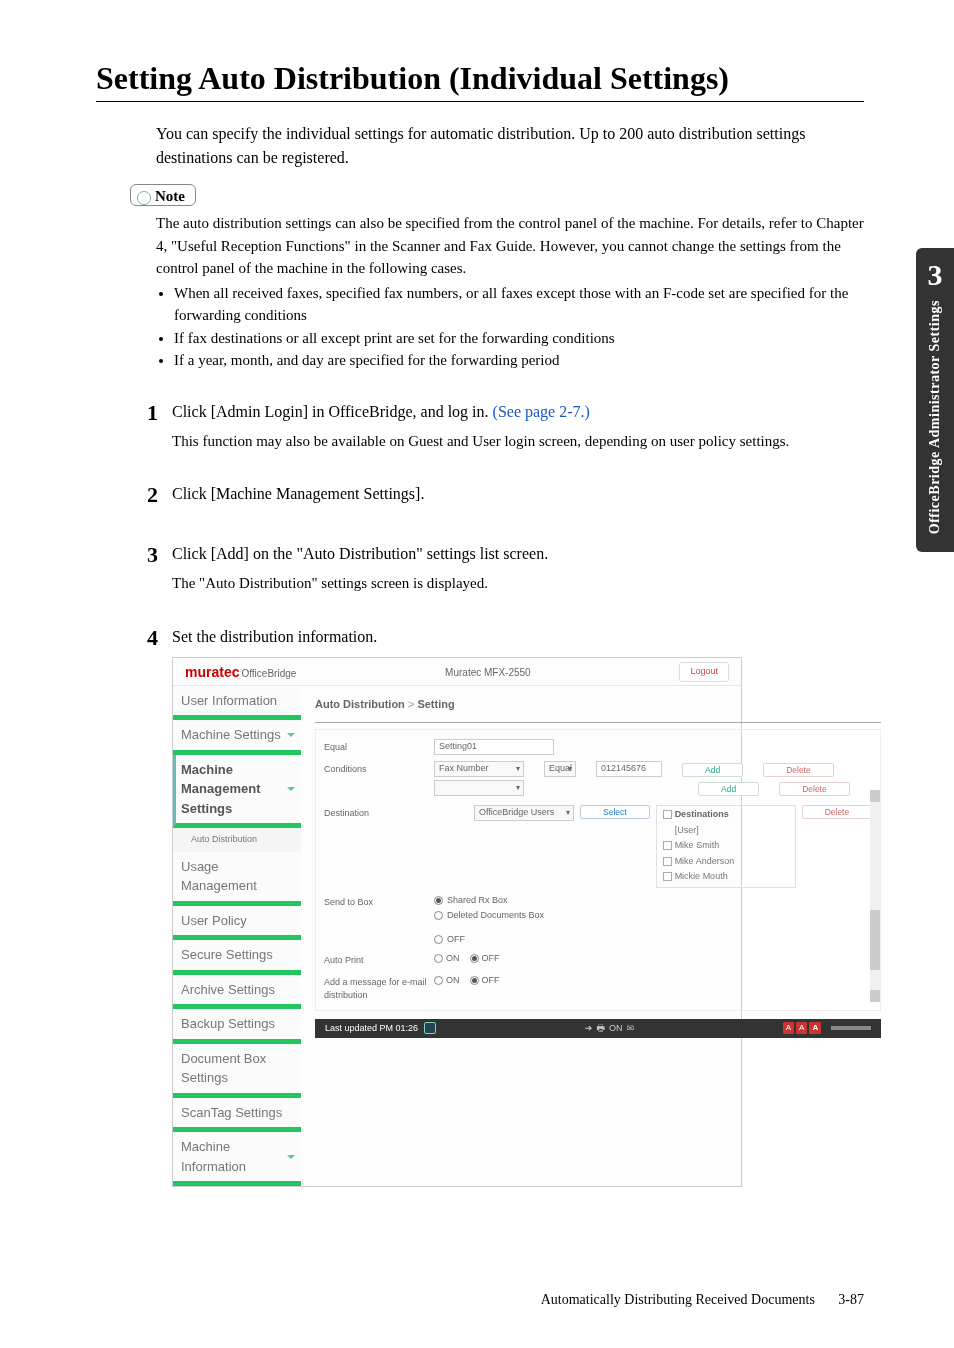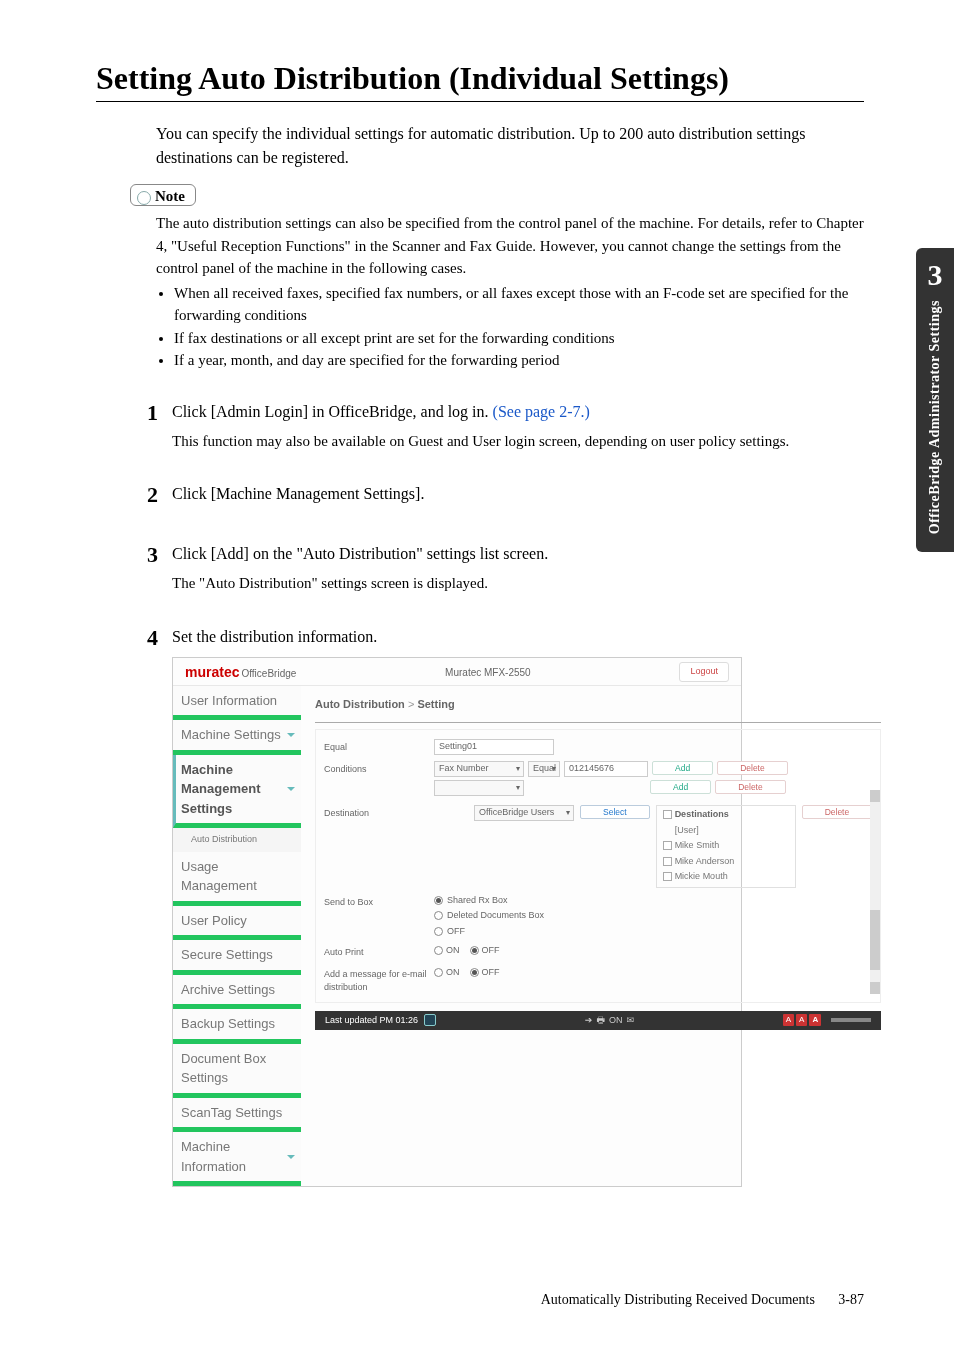--- a/index.html
+++ b/index.html
@@ -277,21 +277,21 @@
     width: 9px; height: 9px; border: 1px solid #aaa; display: inline-block; background: #fff;
   }
   .radio {
     width: 9px; height: 9px; border: 1px solid #888; border-radius: 50%;
     display: inline-block; background: #fff; position: relative; vertical-align: middle;
   }
   .radio.sel::after {
     content: ""; position: absolute; width: 5px; height: 5px; background: #555;
     border-radius: 50%; top: 1px; left: 1px;
   }
-  .cond-row { display: flex; align-items: flex-start; gap: 4px; margin-bottom: 3px; }
+  .cond-row { display: flex; align-items: flex-end; gap: 20px; margin-bottom: 3px; }
   .ss-scrollbar {
     position: absolute; right: 0; top: 60px; bottom: 8px; width: 10px;
     background: #f0f0f0;
   }
   .ss-scroll-thumb {
     position: absolute; top: 0; height: 12px; left: 0; right: 0; background: #ccc;
   }
   .ss-scroll-thumb.mid {
     top: 120px; height: 60px;
   }
@@ -435,21 +435,21 @@
                     <span class="ss-input" style="width:120px;">Setting01</span>
                   </div>
                 </div>
 
                 <div class="ss-row">
                   <div class="ss-label">Conditions</div>
                   <div class="ss-value">
                     <div class="cond-row">
                       <span class="ss-select" style="width:90px;">Fax Number</span>
                       <span class="ss-select" style="width:32px;">Equal</span>
-                      <span class="ss-input" style="width:84px;">012145676</span>
+                      <span class="ss-input" style="width:66px;">012145676</span>
                       <span class="tiny-btn">Add</span>
                       <span class="tiny-btn del">Delete</span>
                     </div>
                     <div class="cond-row">
                       <span class="ss-select" style="width:90px;">&nbsp;</span>
                       <span style="width:44px;"></span>
                       <span style="width:70px;"></span>
                       <span class="tiny-btn">Add</span>
                       <span class="tiny-btn del">Delete</span>
                     </div>
@@ -484,21 +484,21 @@
                   </div>
                 </div>
 
                 <div class="ss-row" style="align-items:flex-start;">
                   <div class="ss-label">Send to Box</div>
                   <div class="ss-value">
                     <div style="display:flex;align-items:center;gap:4px;margin-bottom:2px;">
                         <span class="radio sel"></span>
                         <span>Shared Rx Box</span>
                       </div>
-                    <div style="display:flex;align-items:center;gap:4px;margin-bottom:2px;">
+                    <div style="display:flex;align-items:center;gap:4px;margin-bottom:10px;">
                         <span class="radio"></span>
                         <span>Deleted Documents Box</span>
                       </div>
                     <div style="display:flex;align-items:center;gap:4px;">
                         <span class="radio"></span>
                         <span>OFF</span>
                       </div>
                   </div>
                 </div>
 

